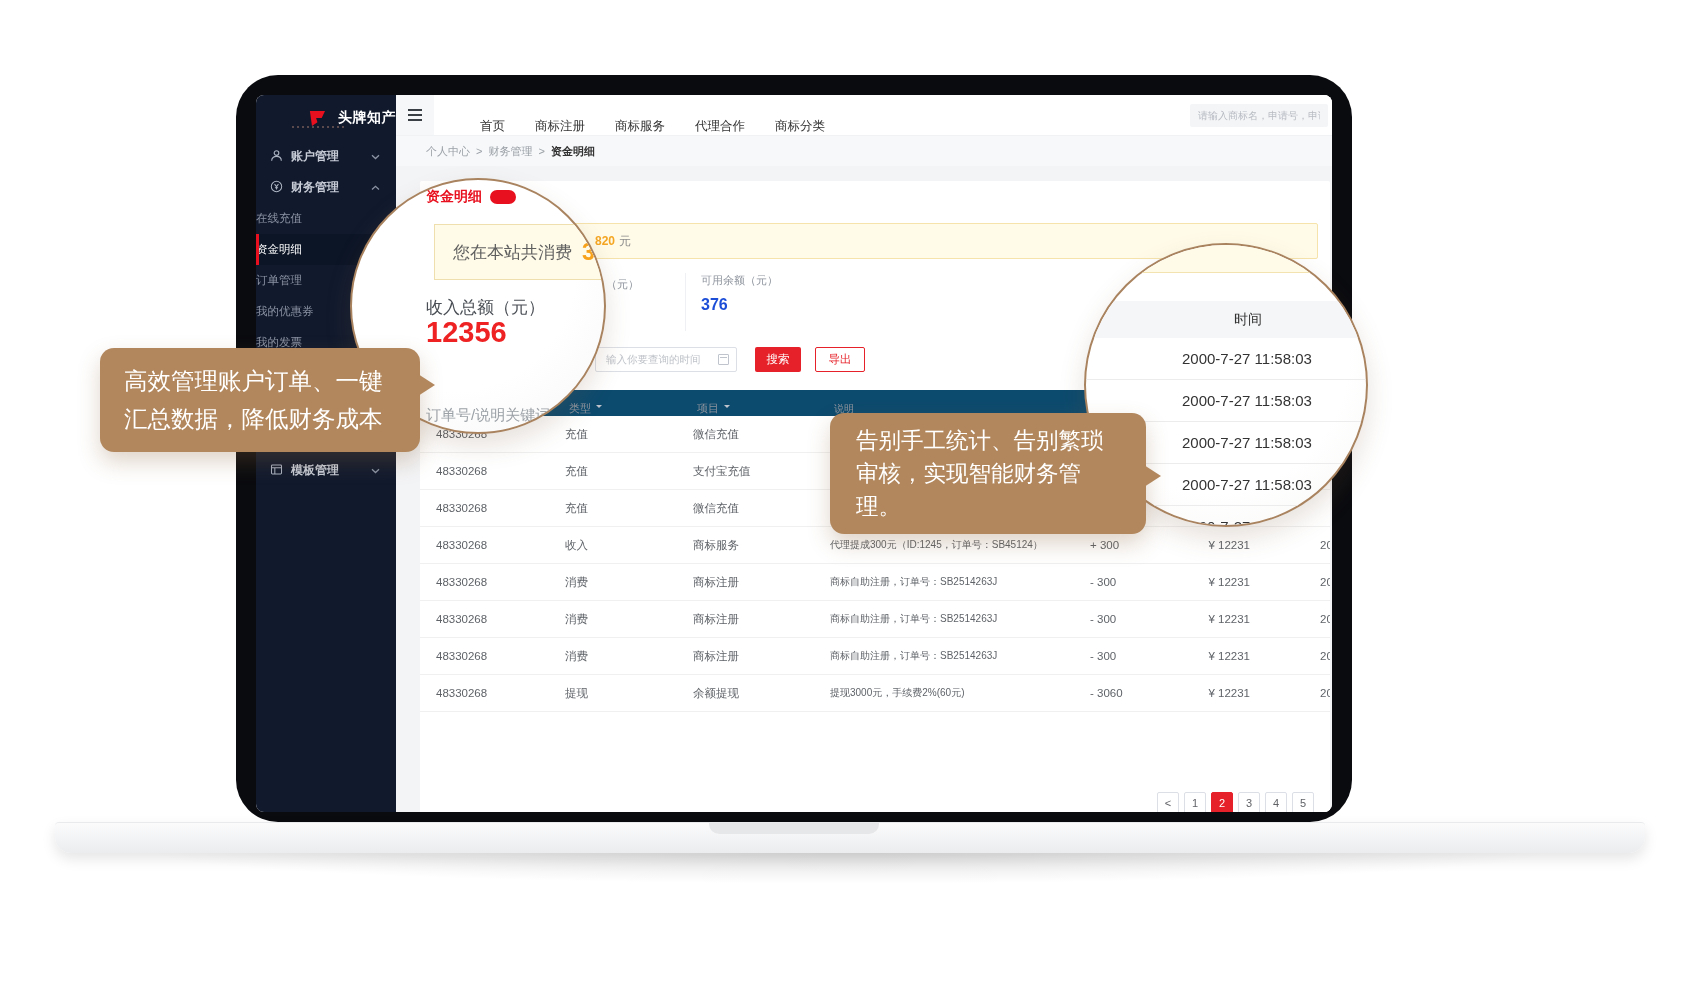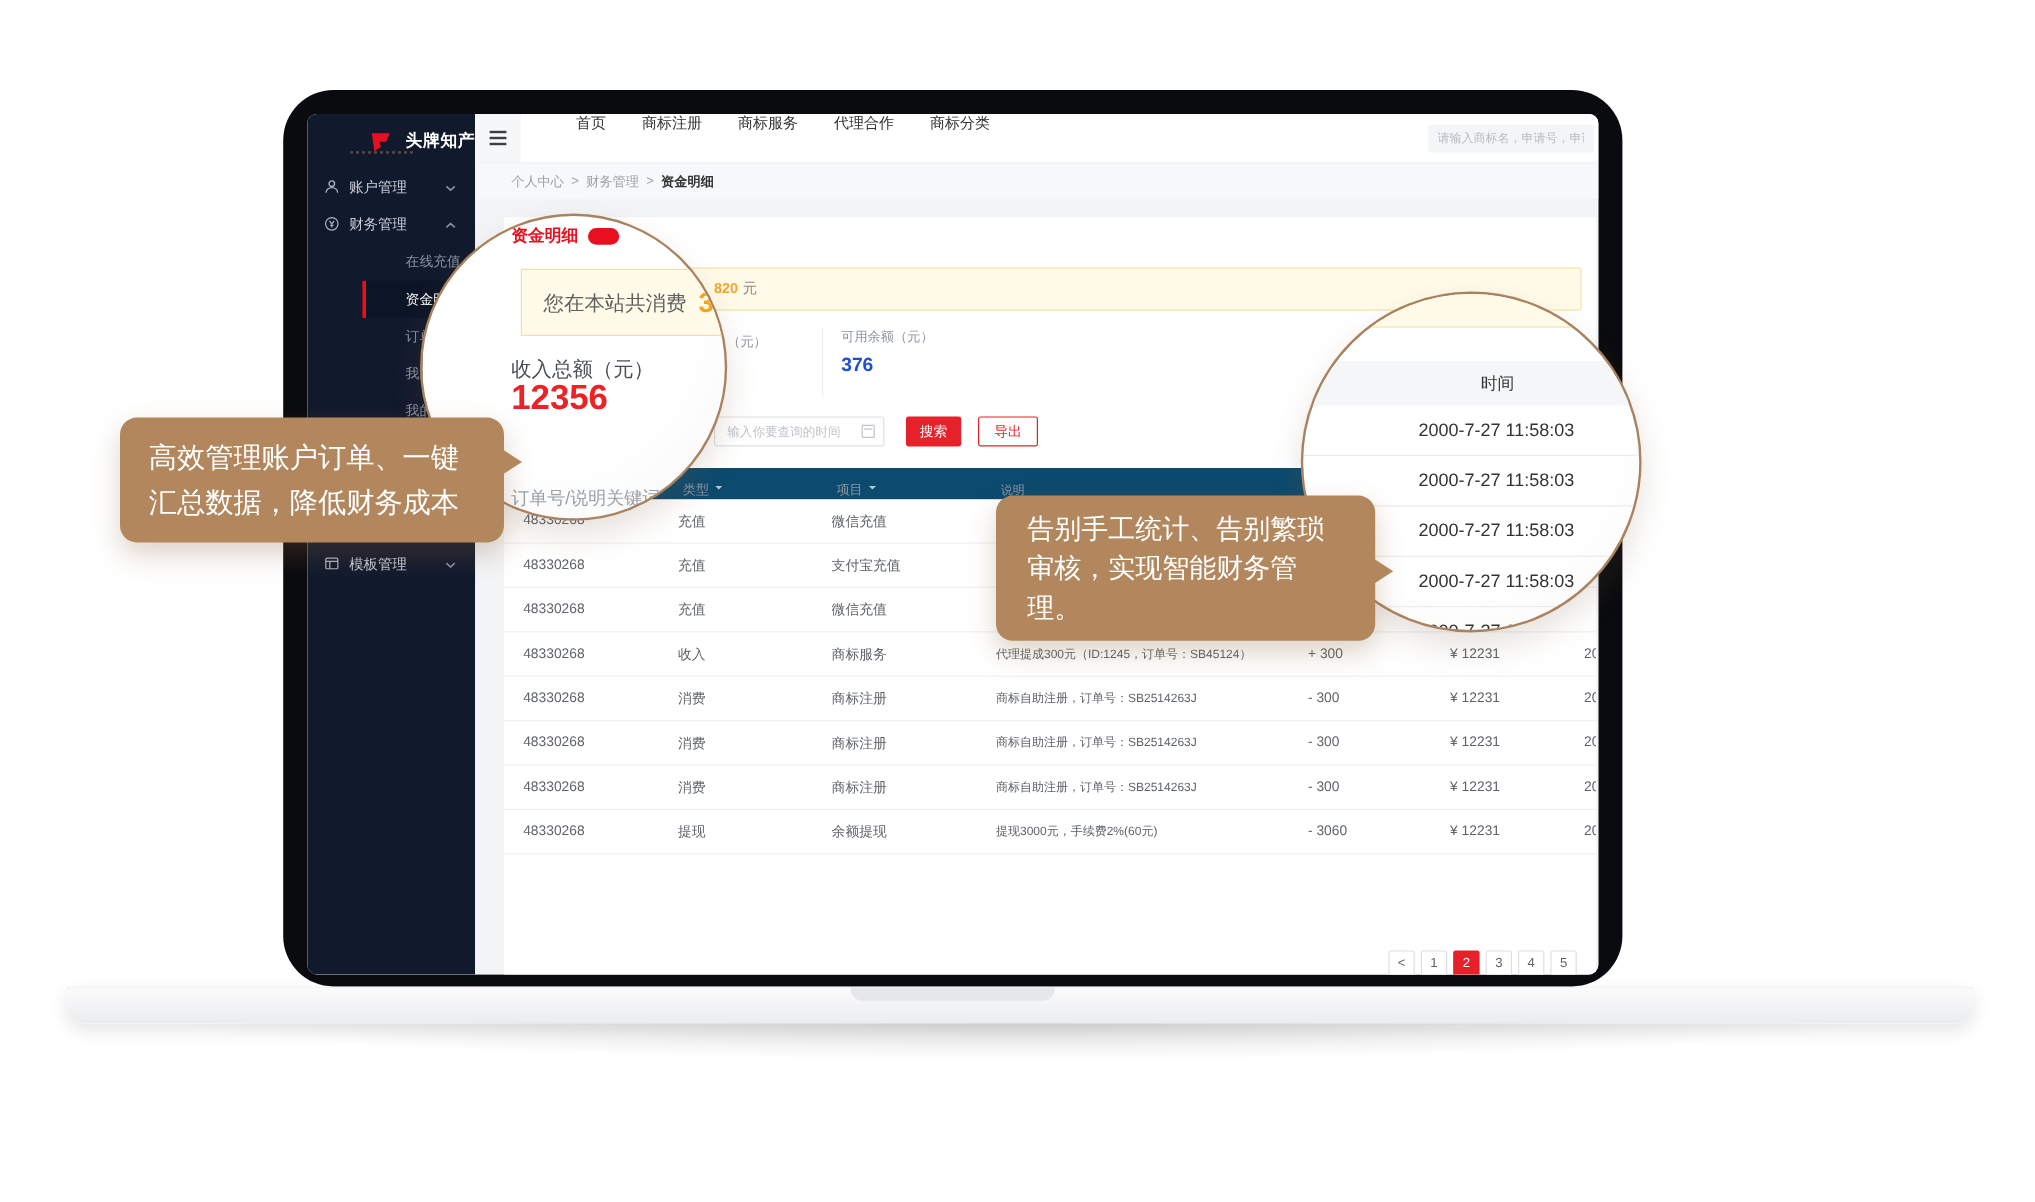--- a/index.html
+++ b/index.html
@@ -15,30 +15,30 @@
         background:linear-gradient(#fbfbfc,#ebecee);border-radius:4px 4px 16px 16px;
         border-top:1px solid #e9eaec;box-shadow:0 6px 14px rgba(0,0,0,0.10);}
   .base .notch{position:absolute;left:654px;top:0;width:170px;height:11px;background:#e6e7e9;border-radius:0 0 10px 10px;}
 
   
   .sidebar{width:140px;flex-shrink:0;background:#111a2d;position:relative;}
   .logo{height:46px;display:flex;align-items:center;padding-left:13px;gap:12px;position:relative;justify-content:flex-end;}
   .logo-name{color:#fff;font-weight:bold;font-size:14px;letter-spacing:0.5px;}
   .logo-dots{position:absolute;left:36px;top:31px;width:52px;height:2px;
         background:repeating-linear-gradient(90deg,#5a4a4e 0 2px,transparent 2px 5px);}
-  .s-item{height:31px;display:flex;align-items:center;padding:0 16px 0 14px;color:#c7ccd6;font-size:12px;gap:8px;cursor:pointer;}
+  .s-item{height:31px;display:flex;align-items:center;padding:0 16px 0 14px;color:#c7ccd6;font-size:12px;gap:8px;cursor:pointer;font-weight:bold;}
   .s-item .chev{margin-left:auto;display:flex;}
-  .s-sub{height:31px;display:flex;align-items:center;padding-left:36px;color:#8b93a3;font-size:11.5px;position:relative;cursor:pointer;margin-left:46px;}
+  .s-sub{height:31px;display:flex;align-items:center;color:#8b93a3;font-size:11.5px;position:relative;cursor:pointer;}
   .s-sub.active{background:#0c1526;color:#fff;}
   .s-sub.active::before{content:"";position:absolute;left:0;top:0;width:3px;height:100%;background:#e8101e;}
   .s-gap{margin-top:97px;}
 
   
   .main{flex:1;display:flex;flex-direction:column;background:#f3f4f6;position:relative;}
-  .topnav{height:40px;background:#fff;display:flex;align-items:flex-start;flex-shrink:0;position:relative;border-bottom:1px solid #f1f2f4;}
+  .topnav{height:40px;background:#fff;display:flex;align-items:flex-end;flex-shrink:0;position:relative;border-bottom:1px solid #f1f2f4;}
   .hamburger{width:38px;height:40px;background:#f6f7f8;display:flex;flex-direction:column;justify-content:center;align-items:center;gap:3px;cursor:pointer;flex-shrink:0;}
   .hamburger i{width:14px;height:2px;background:#3a3f46;}
   .nav-items{display:flex;gap:30px;padding-left:46px;}
   .nav-item{font-size:12.5px;color:#333;cursor:pointer;white-space:nowrap;}
   .nav-search{position:absolute;right:4px;top:9px;width:138px;height:23px;background:#f4f5f7;border:none;border-radius:2px;
         font-size:10px;color:#333;padding:0 8px;box-sizing:border-box;outline:none;}
   .nav-search::placeholder{color:#b7bbc2;}
   .breadcrumb{height:30px;background:#f7f8fa;display:flex;align-items:center;padding-left:30px;font-size:11px;color:#9aa0a6;gap:6px;flex-shrink:0;}
   .breadcrumb .last{color:#333;font-weight:bold;}
   .content{flex:1;position:relative;}

